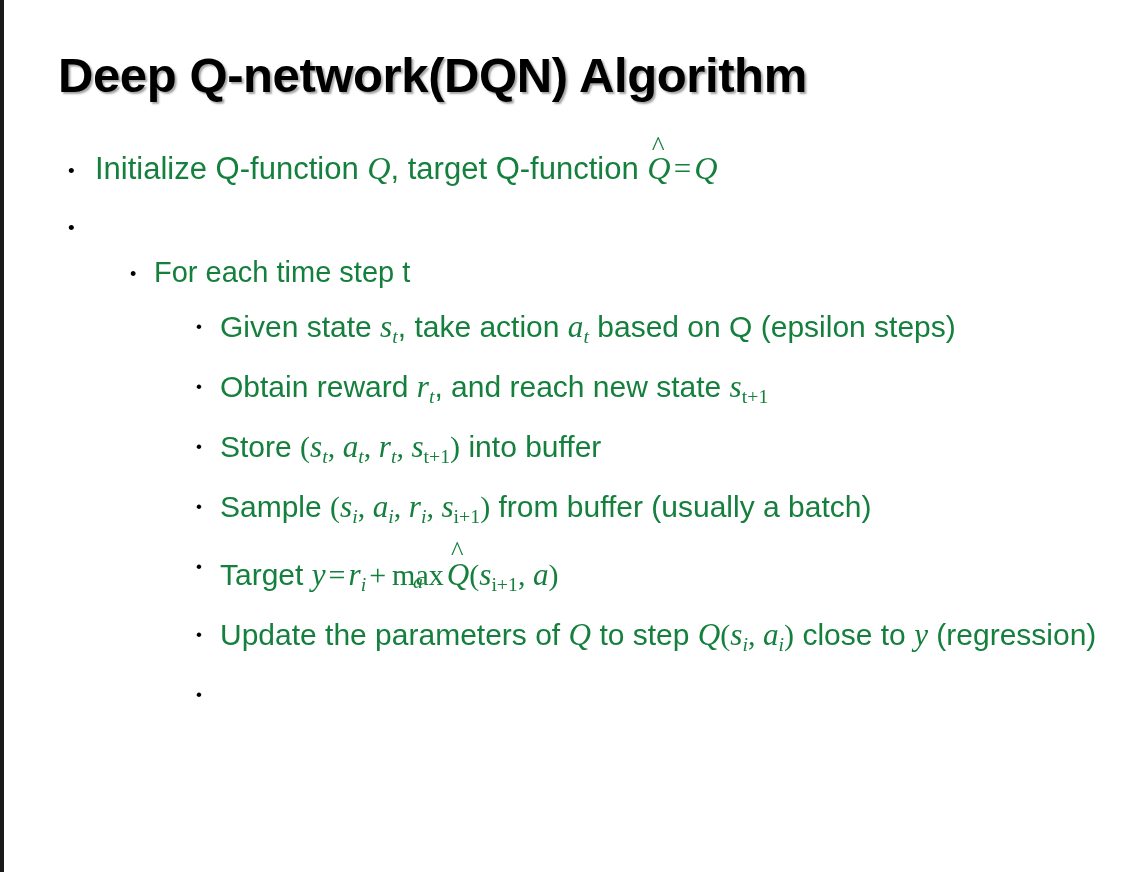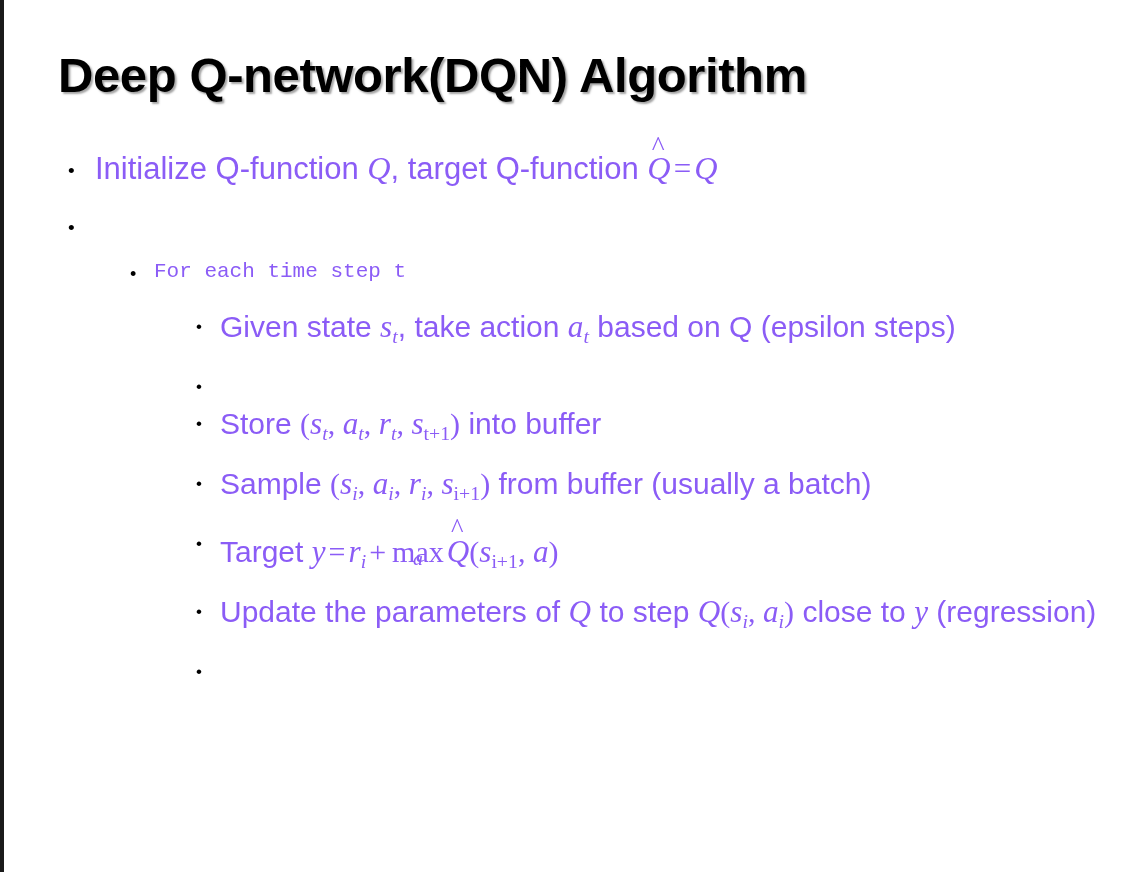--- a/index.html
+++ b/index.html
@@ -52,40 +52,39 @@
   }
   .dot {
     flex: 0 0 auto;
     font-size: 20px;
     line-height: 1;
     color: #000000;
     user-select: none;
   }
   .btext {
     flex: 1 1 auto;
-    color: #8b5cf6;
+    color: #15803d;
   }
 
   
   .lvl1 { margin-bottom: 16px; padding-left: 68px; }
   .lvl1 > .dot { width: 27px; font-size: 19px; padding-top: 13px; }
   .lvl1 > .btext {
     font-size: 31px;
     line-height: 40px;
     max-width: 930px;
   }
 
   
   .lvl2 { margin-bottom: 14px; padding-left: 130px; }
   .lvl2 > .dot { width: 24px; font-size: 18px; padding-top: 12px; }
   .lvl2 > .btext {
-    font-size: 21px;
+    font-size: 29px;
     line-height: 38px;
     max-width: 880px;
-    font-family: Liberation Mono, monospace;
   }
 
   
   .lvl3 { margin-bottom: 7px; padding-left: 196px; }
   .lvl3 > .dot { width: 24px; font-size: 17px; padding-top: 13px; }
   .lvl3 > .btext {
     font-size: 30px;
     line-height: 44px;
     max-width: 880px;
   }
@@ -181,20 +180,21 @@
       <span class="btext">For each time step t</span>
     </div>
 
     <div class="bullet-row lvl3">
       <span class="dot">•</span>
       <span class="btext"><span>Given state </span><span class="m">s</span><span class="msub">t</span><span>, take action </span><span class="m">a</span><span class="msub">t</span><span> based on Q (epsilon steps)</span></span>
     </div>
 
     <div class="bullet-row lvl3">
       <span class="dot">•</span>
+      <span class="btext"><span>Obtain reward </span><span class="m">r</span><span class="msub">t</span><span>, and reach new state </span><span class="m">s</span><span class="msub-n">t+1</span></span>
     </div>
 
     <div class="bullet-row lvl3">
       <span class="dot">•</span>
       <span class="btext"><span>Store </span><span class="mr">(</span><span class="m">s</span><span class="msub">t</span><span class="mr">, </span><span class="m">a</span><span class="msub">t</span><span class="mr">, </span><span class="m">r</span><span class="msub">t</span><span class="mr">, </span><span class="m">s</span><span class="msub-n">t+1</span><span class="mr">)</span><span> into buffer</span></span>
     </div>
 
     <div class="bullet-row lvl3">
       <span class="dot">•</span>
       <span class="btext"><span>Sample </span><span class="mr">(</span><span class="m">s</span><span class="msub">i</span><span class="mr">, </span><span class="m">a</span><span class="msub">i</span><span class="mr">, </span><span class="m">r</span><span class="msub">i</span><span class="mr">, </span><span class="m">s</span><span class="msub-n">i+1</span><span class="mr">)</span><span> from buffer (usually a batch)</span></span>

